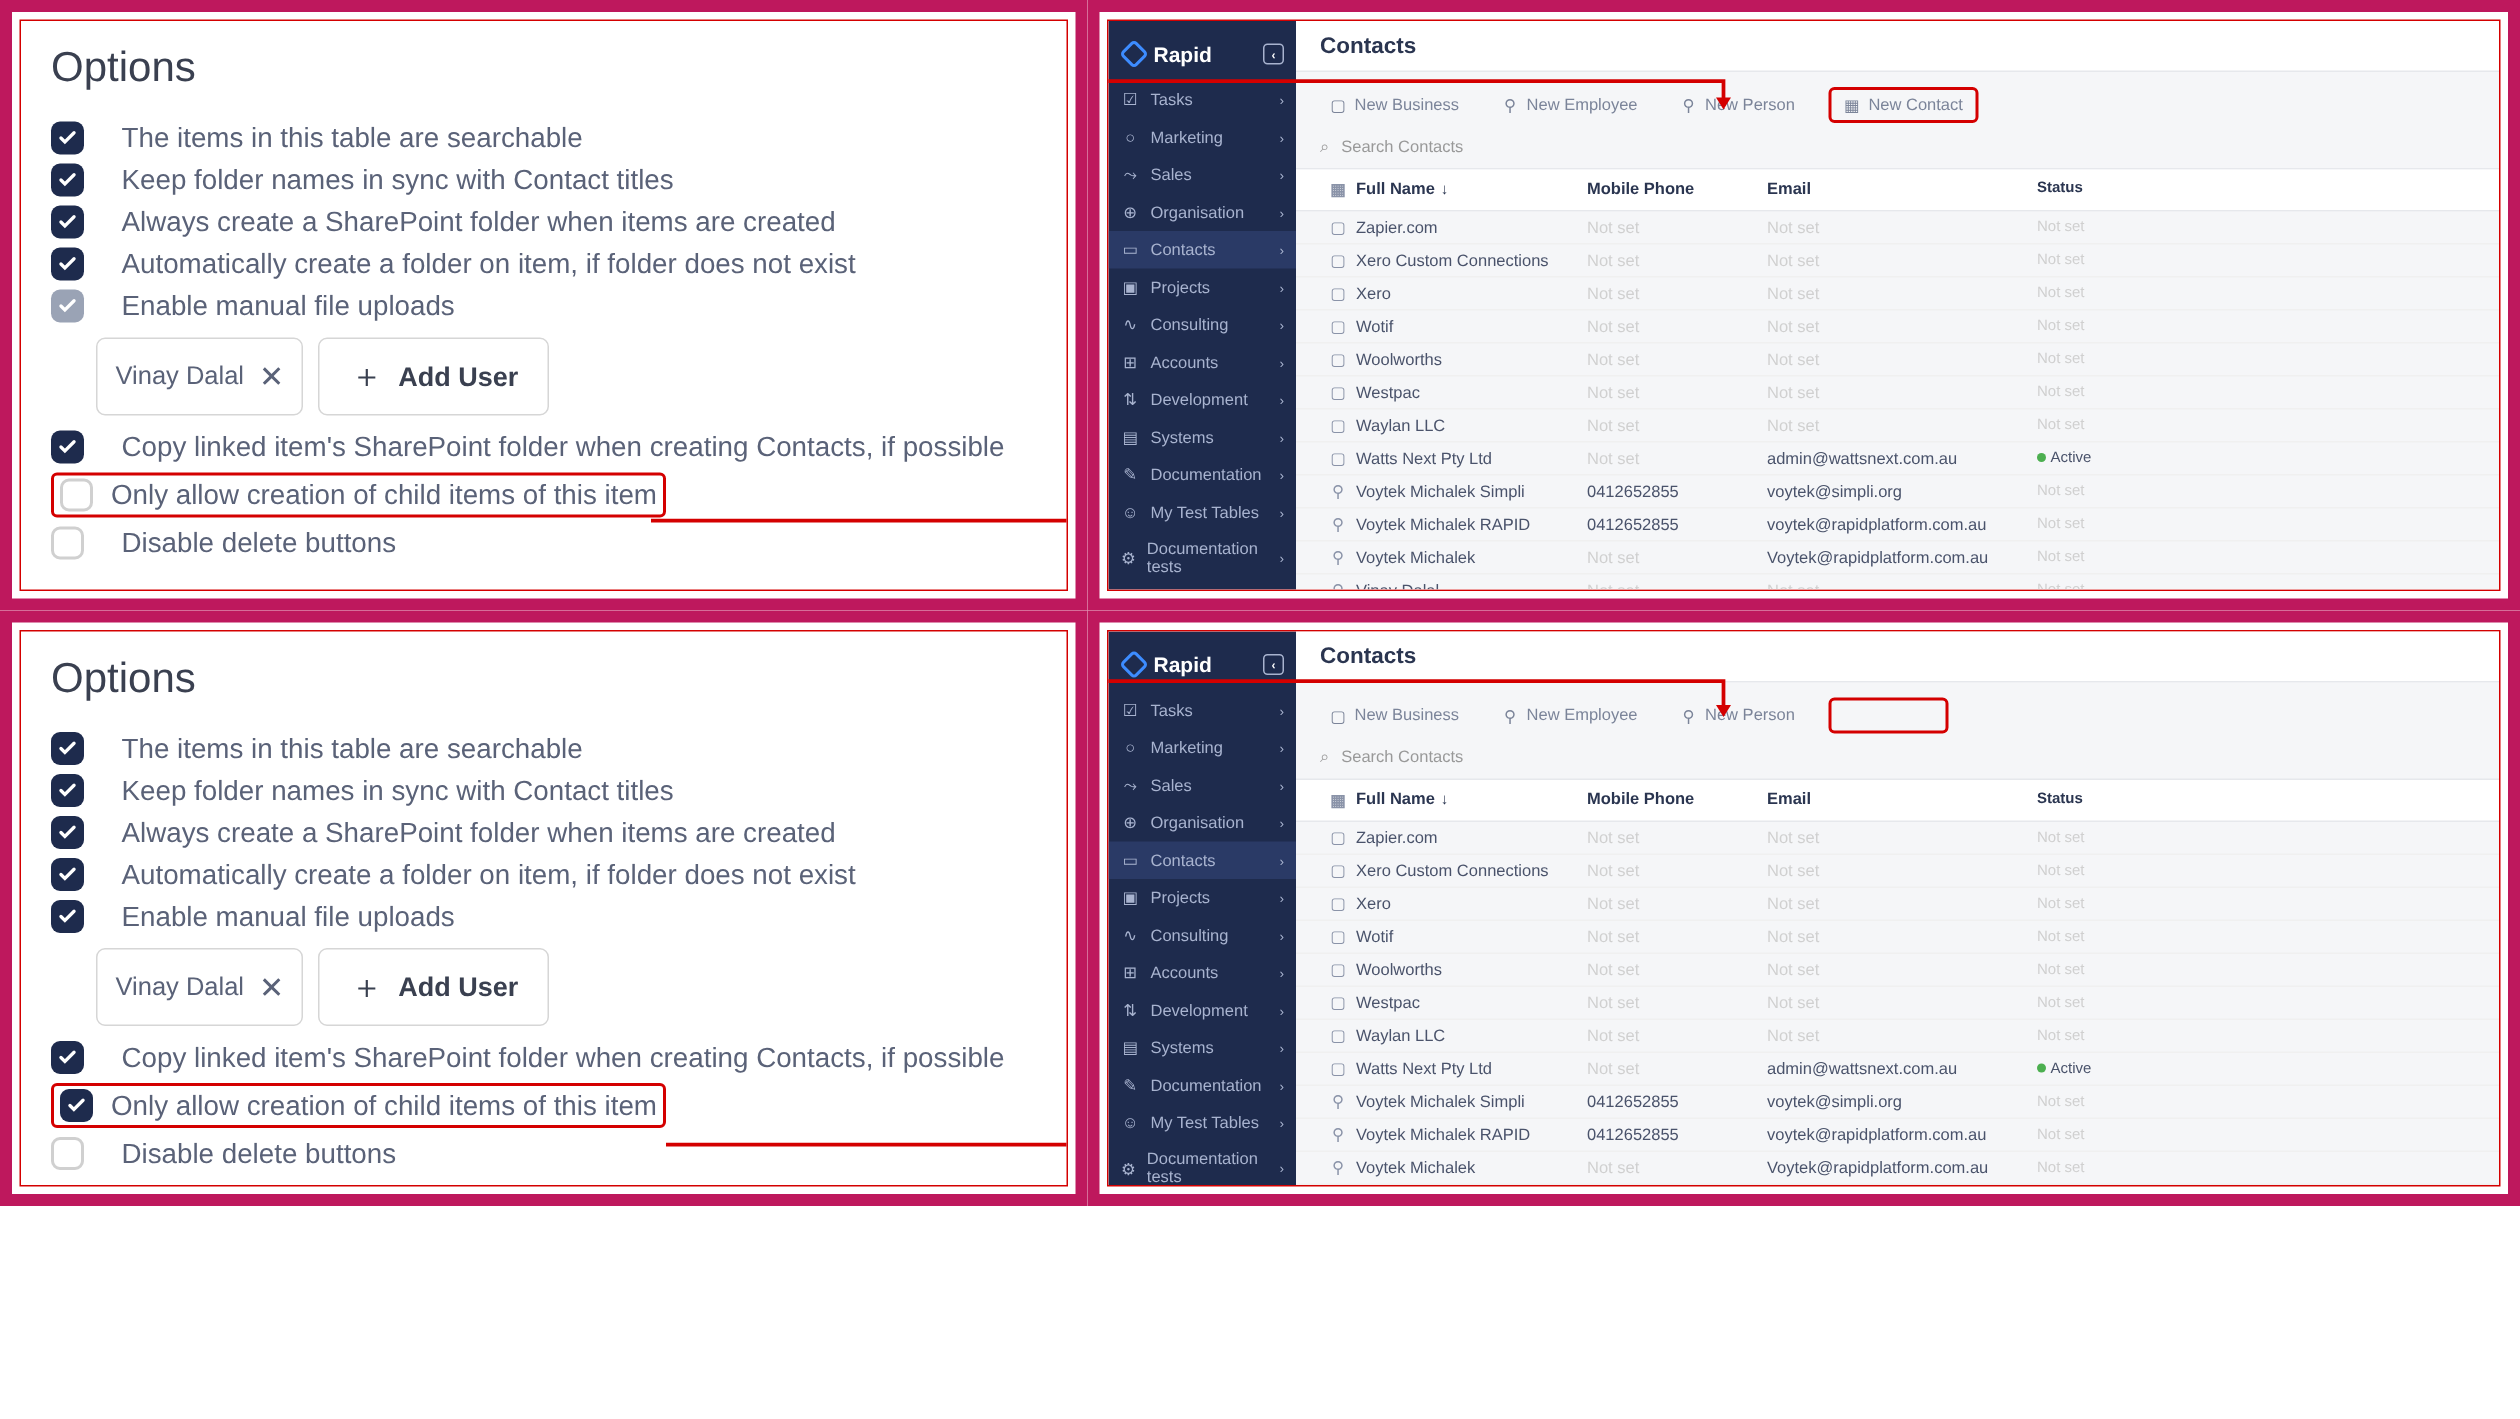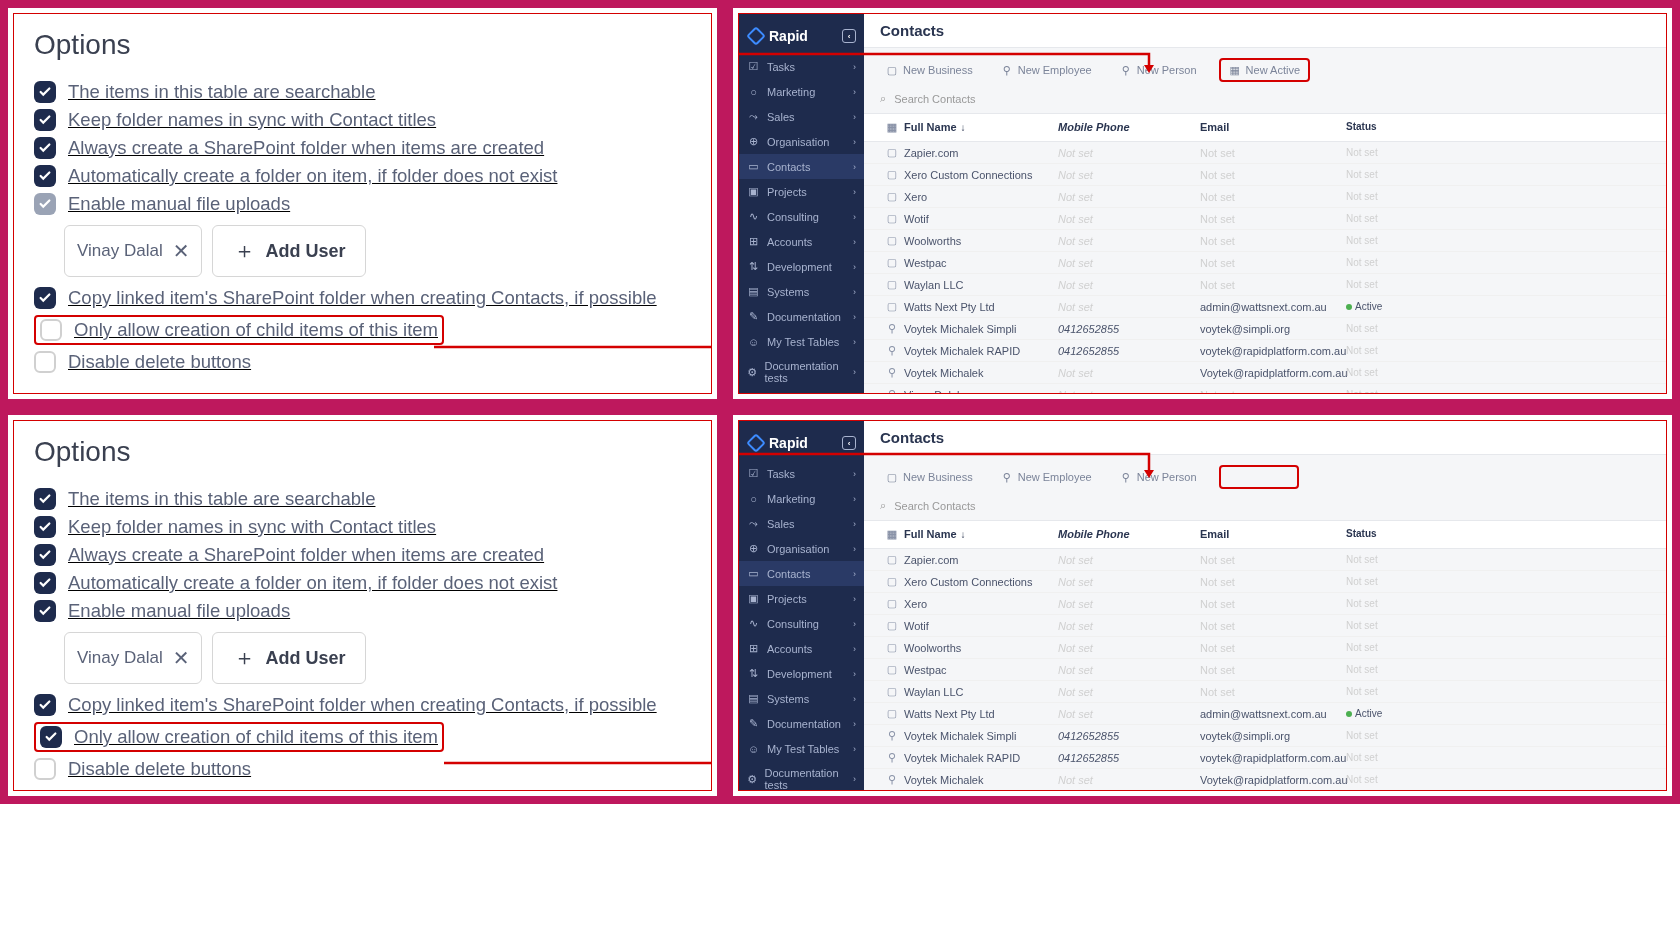--- a/index.html
+++ b/index.html
@@ -3,21 +3,21 @@
 <meta charset="utf-8">
 <style>
   * { box-sizing: border-box; margin: 0; padding: 0; }
   body { font-family: -apple-system, BlinkMacSystemFont, "Segoe UI", sans-serif; background: #fff; width: 1680px; height: 946px; }
   .grid { display: grid; grid-template-columns: 725px 955px; grid-template-rows: 407px 397px; width: 1680px; height: 804px; }
   .cell { border: 8px solid #be185d; position: relative; background: #fff; overflow: hidden; }
   .cell-inner { border: 1px solid #d40000; margin: 5px; height: calc(100% - 10px); position: relative; overflow: hidden; }
   
   .options-panel { padding: 15px 20px; }
   .options-title { font-size: 28px; font-weight: 500; color: #3a4050; margin-bottom: 20px; }
-  .opt-row { display: flex; align-items: center; gap: 12px; margin-bottom: 6px; text-decoration: underline; }
+  .opt-row { display: flex; align-items: center; gap: 25px; margin-bottom: 6px; }
   .chk { width: 22px; height: 22px; border-radius: 6px; display: flex; align-items: center; justify-content: center; flex-shrink: 0; }
   .chk.on { background: #1e2b4d; }
   .chk.off { background: #fff; border: 2px solid #d0d0d0; }
   .chk.semi { background: #9aa3b5; }
   .chk svg { width: 14px; height: 14px; }
   .opt-label { font-size: 18.5px; color: #5a6278; }
   .chips { display: flex; gap: 10px; margin: 10px 0 10px 30px; }
   .chip { border: 1px solid #d6d6d6; border-radius: 6px; padding: 8px 12px; display: flex; align-items: center; gap: 10px; font-size: 17px; color: #5a6278; }
   .chip-x { font-size: 20px; font-weight: 300; }
   .add-user { border: 1px solid #d6d6d6; border-radius: 6px; padding: 10px 20px; display: flex; align-items: center; gap: 10px; font-size: 18px; font-weight: 600; color: #3a4050; }
@@ -40,22 +40,22 @@
   .tab-icn { width: 12px; height: 12px; display:flex; align-items:center; justify-content:center; }
   .tab-highlight { border: 2px solid #d40000; border-radius: 4px; padding: 4px 8px; }
   .tab-highlight.empty { width: 80px; height: 24px; }
   .search-row { display: flex; align-items: center; gap: 8px; padding: 4px 16px 8px 16px; font-size: 11px; color: #999; border-bottom: 1px solid #e6e8ec;}
   .search-icn { font-size: 11px; }
   .tbl { width: 100%; font-size: 11px; color: #4a536b; }
   .thead { display: flex; padding: 7px 16px; color: #2a3550; font-weight: 600; border-bottom: 1px solid #e6e8ec; background:#fff;}
   .trow { display: flex; padding: 4px 16px; align-items: center; border-bottom: 1px solid #f0f0f0; }
   .col-icn { width: 24px; display:flex; align-items:center; justify-content:center; color:#8a93a8;}
   .col-name { width: 154px; }
-  .col-mob { width: 142px; font-style: italic; }
-  .col-email { width: 146px; }
+  .col-mob { width: 120px; }
+  .col-email { width: 180px; }
   .col-status { width: 50px; font-size:10px; }
   .notset { color: #d0d0d0; }
   .sort-icn { margin-left:4px; font-size:10px;}
   .status-dot { width:6px; height:6px; border-radius:50%; background:#4caf50; display:inline-block; margin-right:3px;}
   
   .arrow-path { position:absolute; pointer-events:none; }
 </style>
 </head>
 <body>
 
@@ -231,21 +231,21 @@
           <div class="tab">
                 <span class="tab-icn">⚲</span>
                 <span>New Employee</span>
               </div>
           <div class="tab">
                 <span class="tab-icn">⚲</span>
                 <span>New Person</span>
               </div>
           <div class="tab tab-highlight">
                 <span class="tab-icn">▦</span>
-                <span>New Active</span>
+                <span>New Contact</span>
               </div>
         </div>
         <div class="search-row">
               <span class="search-icn">⌕</span>
               <span>Search Contacts</span>
             </div>
         <div class="tbl">
           <div class="thead">
             <div class="col-icn">▦</div>
             <div class="col-name"><span>Full Name</span><span class="sort-icn">↓</span></div>

